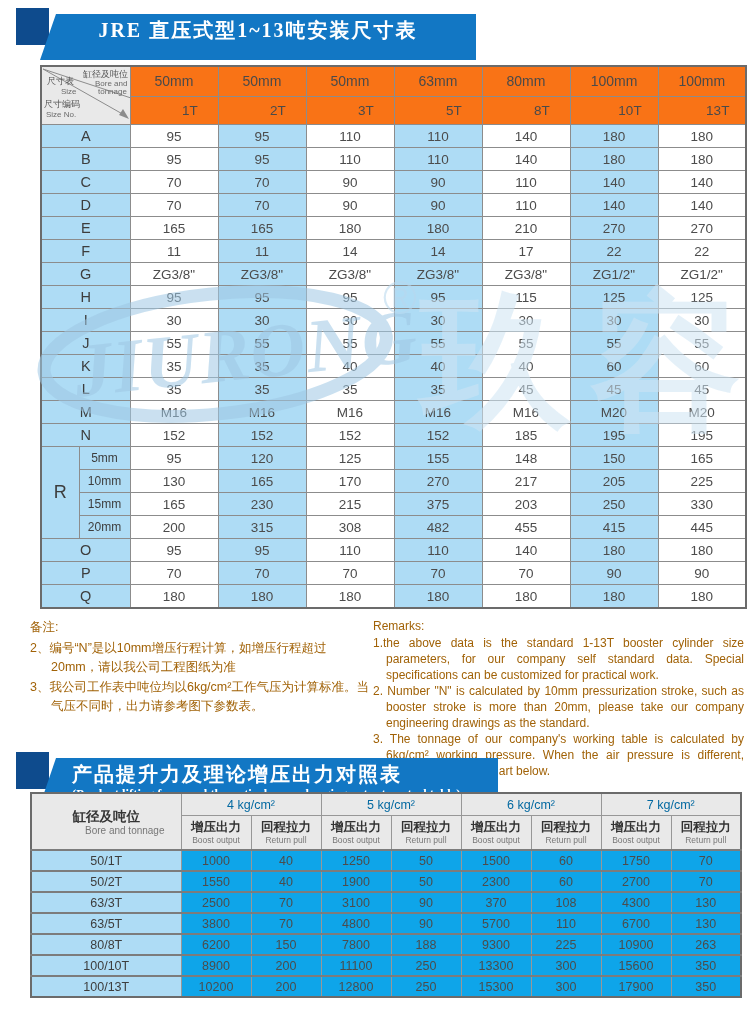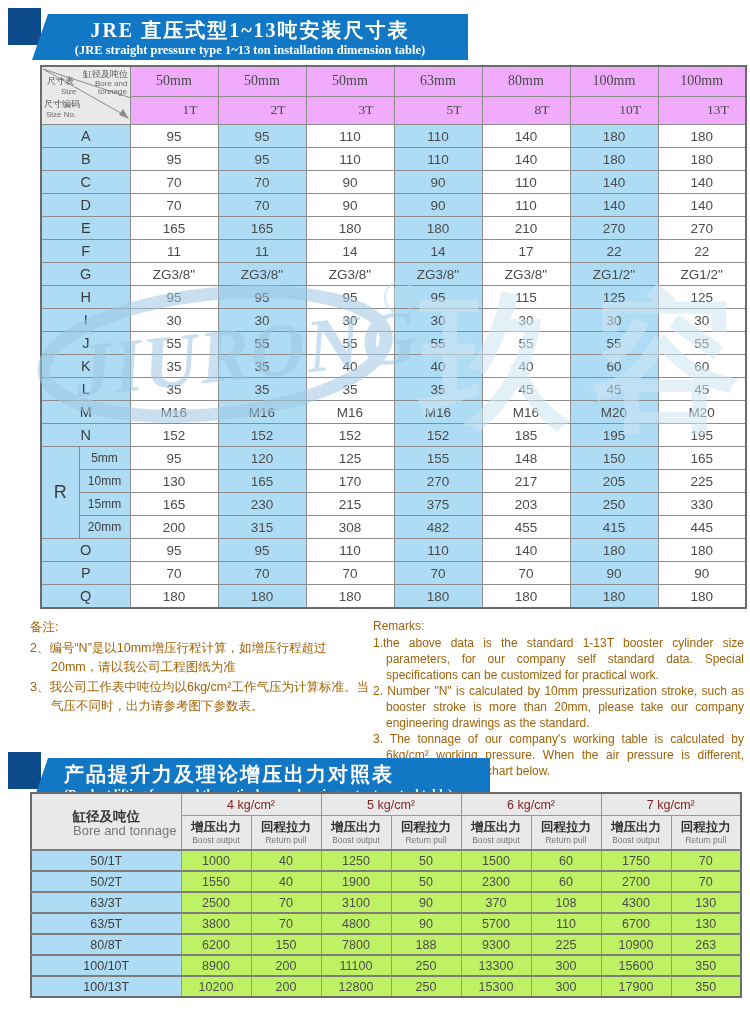--- a/index.html
+++ b/index.html
@@ -1,36 +1,36 @@
 <!DOCTYPE html>
 <html><head>
 <meta charset="utf-8">
 <style>
   html,body{margin:0;padding:0;}
   body{
     width:750px;height:1013px;position:relative;overflow:hidden;
     background:#ffffff;font-family:"Liberation Sans",sans-serif;
   }
   
-  .banner{position:absolute;left:8px;width:500px;height:54px;}
+  .banner{position:absolute;left:16px;width:500px;height:54px;}
   #b1{top:8px;} #b2{top:752px;}
   .navy{position:absolute;left:0;top:0;width:33px;height:37px;background:#0e4b8d;}
   .bar{
     position:absolute;left:24px;top:6px;background:#1277c4;color:#fff;
     font-family:"Liberation Serif",serif;font-weight:bold;
     clip-path:polygon(16px 0,100% 0,100% 100%,0 100%);
   }
   #b1 .bar{width:436px;height:46px;text-align:center;}
   #b2 .bar{width:458px;height:47px;text-align:left;padding-left:32px;box-sizing:border-box;}
   .bar-zh{font-size:20px;line-height:26px;letter-spacing:2px;margin-top:3px;white-space:nowrap;}
   .bar-en{font-size:12.5px;line-height:15px;white-space:nowrap;}
   
   .t1{position:absolute;left:40px;top:65px;width:705px;border-collapse:collapse;table-layout:fixed;border:2px solid #6b6b6b;}
   .t1 td,.t1 th{border:1px solid #8c8c8c;text-align:center;vertical-align:middle;padding:0;}
-  .t1 thead th{background:#f0abfc;font-weight:normal;color:#4a4a4a;font-family:Liberation Serif, serif;}
+  .t1 thead th{background:#f97316;font-weight:normal;color:#4a4a4a;}
   .t1 .bore{height:26px;font-size:14px;}
   .t1 .ton{height:25px;font-size:13.5px;padding-left:32px;}
   .t1 tbody td{height:22px;font-size:13.5px;color:#4c4c4c;}
   .t1 .lbl{background:#aedcf5;color:#3d3d3d;font-size:14.5px;}
   .t1 .rlbl{font-size:18px;}
   .t1 .sub{font-size:12px;}
   .t1 .cb{background:#aedcf5;}
   .t1 .cw{background:#ffffff;}
   .corner{background:#e9e9e9;padding:0;}
   .ct{fill:#6a6a6a;font-size:8px;font-family:"Liberation Sans",sans-serif;}
@@ -42,43 +42,42 @@
   .notes-zh{width:340px;font-size:12.5px;line-height:19.5px;}
   .notes-en{flex:1;margin-left:3px;font-size:12px;line-height:16px;text-align:justify;}
   .nt{margin-bottom:1px;}
   .notes-zh .ni{padding-left:21px;text-indent:-21px;}
   .notes-en .ni{padding-left:13px;text-indent:-13px;}
   
   .t2{position:absolute;left:30px;top:792px;width:710px;border-collapse:collapse;table-layout:fixed;border:2px solid #6b6b6b;}
   .t2 td,.t2 th{border:1px solid #979797;text-align:center;vertical-align:middle;padding:0;}
   .t2 tbody tr{border-top:2px solid #7c7c7c;}
   .t2 thead th{background:#e9e9e9;font-weight:normal;}
-  .t2 .pres{height:21px;font-size:12.5px;color:#7f1d1d;}
+  .t2 .pres{height:21px;font-size:12.5px;color:#0369a1;}
   .t2 .sub2{height:33px;}
   .szh{font-size:12.5px;font-weight:bold;color:#333;line-height:15px;}
   .sen{font-size:8.5px;color:#777;line-height:10px;}
   .corner2{background:#e9e9e9;}
   .c2zh{font-size:13.5px;font-weight:bold;color:#333;line-height:17px;}
-  .c2en{font-size:13px;color:#777;line-height:11px;padding-left:37px;}
+  .c2en{font-size:10px;color:#777;line-height:11px;padding-left:37px;}
   .t2 .lbl2{background:#aedcf5;font-size:12.5px;color:#3d3d3d;height:19px;}
-  .t2 .dv{background:#bef264;font-size:12.5px;color:#4c4c4c;}
+  .t2 .dv{background:#0ea5e9;font-size:12.5px;color:#4c4c4c;}
   
   .wm{position:absolute;left:25px;top:262px;width:722px;height:172px;pointer-events:none;opacity:.55;z-index:5;}
   .wmlogo{font-family:"Liberation Serif",serif;font-style:italic;font-weight:bold;font-size:76px;fill:#9fc8e4;letter-spacing:1px;}
   .wmcjk{font-family:"Liberation Sans",sans-serif;font-weight:bold;font-size:150px;fill:#cfe5f4;letter-spacing:20px;}
   .wmreg{font-size:46px;fill:#b8d8ee;font-family:"Liberation Sans",sans-serif;}
 </style>
 </head>
 <body>
 
 <div class="banner" id="b1">
   <div class="navy"></div>
   <div class="bar">
     <div class="bar-zh">JRE 直压式型1~13吨安装尺寸表</div>
-    <div class="bar-en">(JRE straight pressure type 1~13 ton installation dimension table)</div>
   </div>
 </div>
 
 <table class="t1" id="t1">
   <colgroup>
     <col style="width:38px">
       <col style="width:51px">
     <col style="width:88px">
       <col style="width:88px">
       <col style="width:88px">

